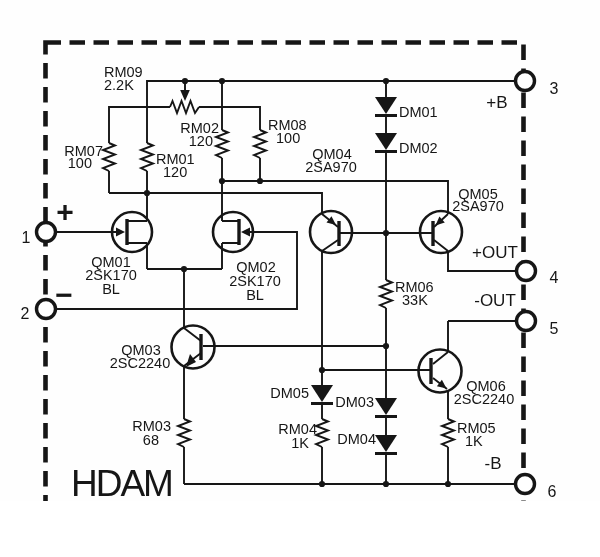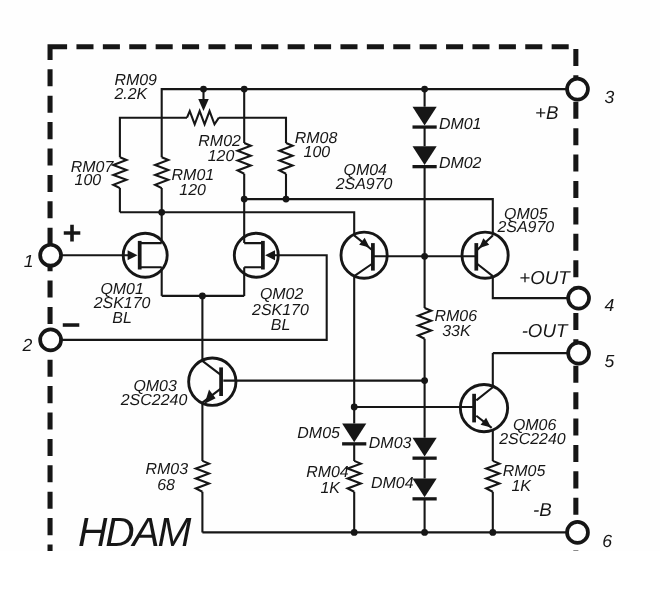--- a/index.html
+++ b/index.html
@@ -1,17 +1,17 @@
 <!DOCTYPE html>
 <html><head>
 <meta charset="utf-8">
 <style>
   html,body{margin:0;padding:0;background:#ffffff;}
   .stage{position:relative;width:600px;height:501px;background:#fefefe;overflow:hidden;
-         font-family:"Liberation Sans", sans-serif;font-style:italic;}
+         font-family:"Liberation Sans", sans-serif;}
   svg{position:absolute;left:0;top:0;}
   svg text{fill:#161616;font-family:"Liberation Sans", sans-serif;font-size:14.5px;}
   text.pinnum{font-size:16px;}
   text.io{font-size:17px;}
   text.sign{font-size:30px;font-weight:bold;}
   text.module{font-size:37px;letter-spacing:-2px;}
   .w{stroke:#161616;stroke-width:1.9;fill:none;}
   .bar{stroke:#161616;stroke-width:3.4;fill:none;}
   .dbar{stroke:#161616;stroke-width:3;fill:none;}
   .circ{stroke:#161616;stroke-width:2.6;fill:none;}

